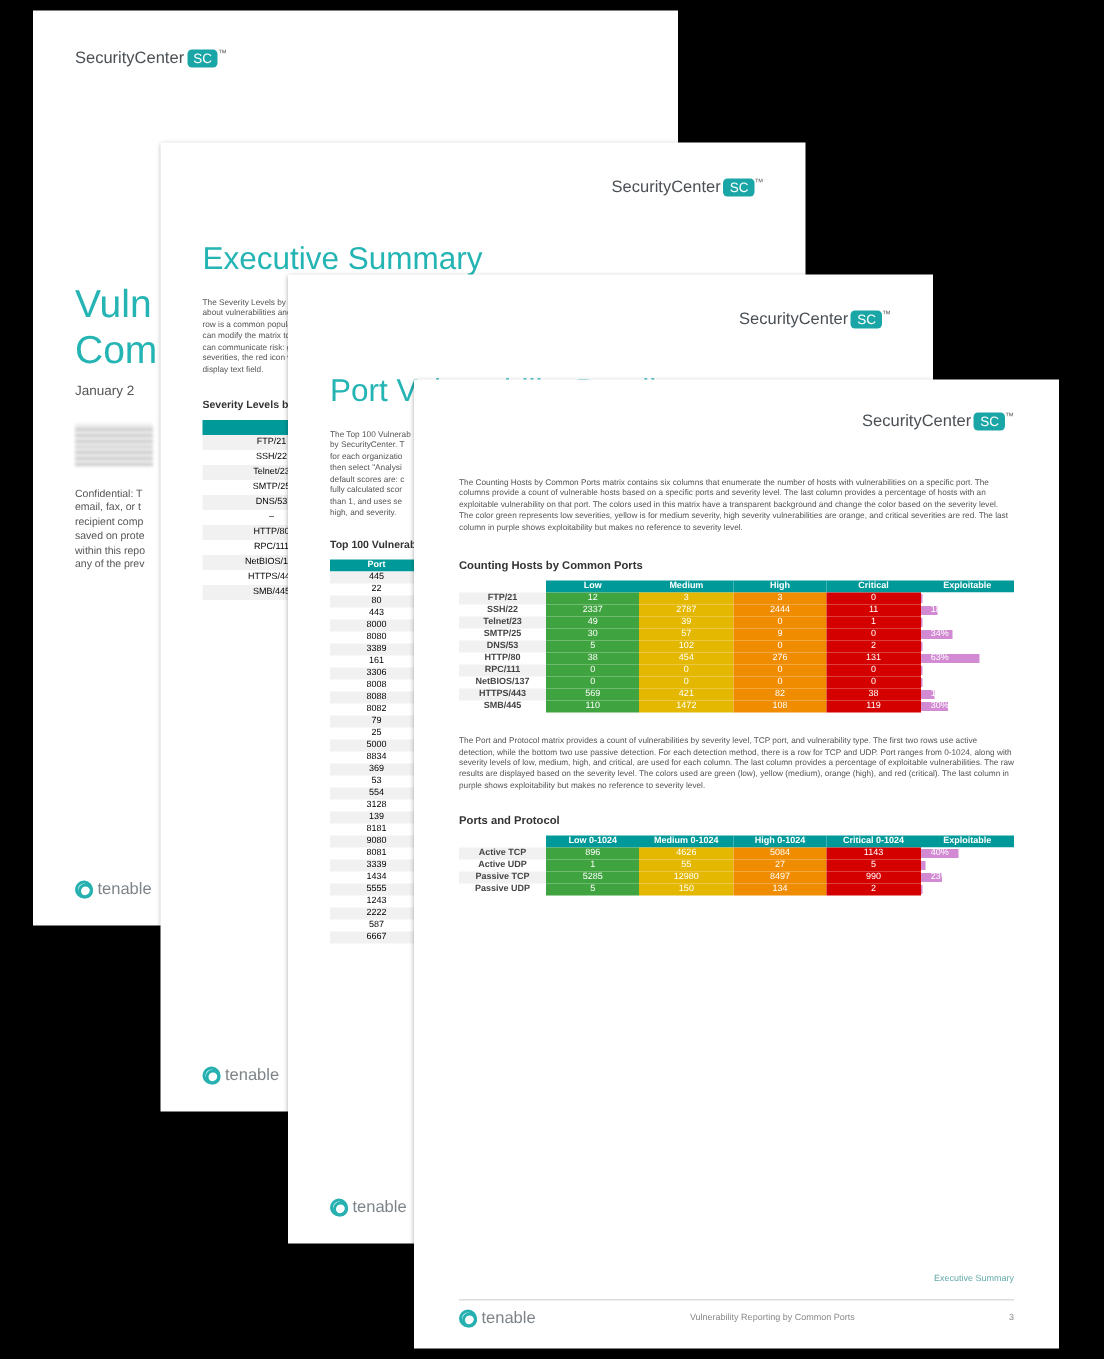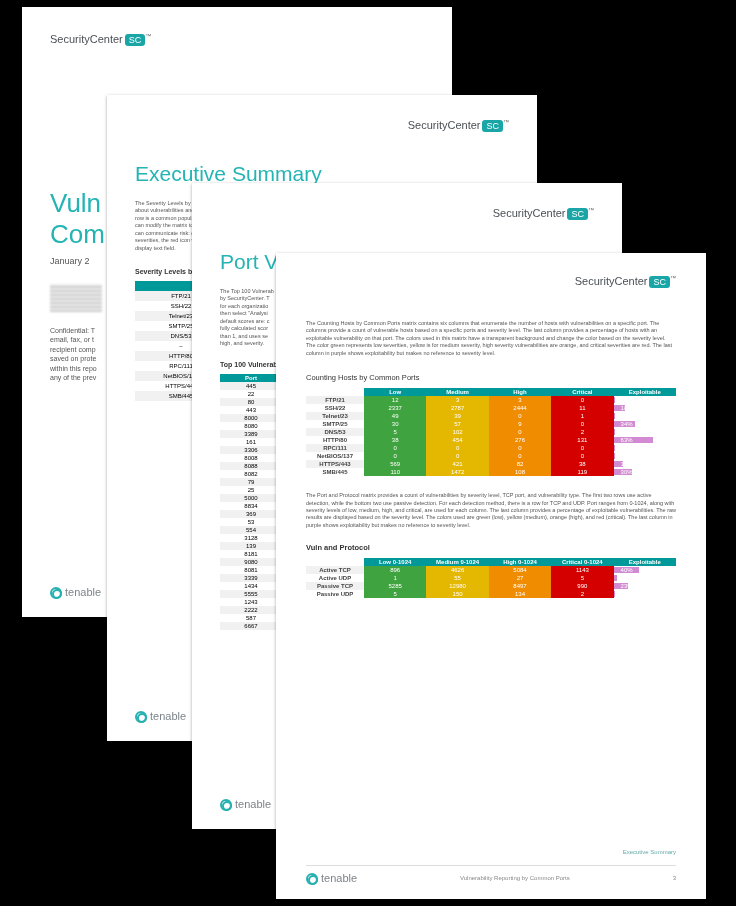--- a/index.html
+++ b/index.html
@@ -129,21 +129,21 @@
   <div class="logo-tenable" style="position:absolute; bottom:18px; left:28px;"><span class="swirl"></span><span>tenable</span></div>
 </div>
 
 <div class="page" style="left:276px; top:253px; width:430px; height:646px; padding:22px 30px 16px 30px;">
   <div class="logo-sc" style="text-align:right;">
     <span>SecurityCenter</span><span class="sc-badge">SC</span><span class="tm">™</span>
   </div>
 
   <div class="tiny" style="margin-top:32px;">The Counting Hosts by Common Ports matrix contains six columns that enumerate the number of hosts with vulnerabilities on a specific port. The columns provide a count of vulnerable hosts based on a specific ports and severity level. The last column provides a percentage of hosts with an exploitable vulnerability on that port. The colors used in this matrix have a transparent background and change the color based on the severity level. The color green represents low severities, yellow is for medium severity, high severity vulnerabilities are orange, and critical severities are red. The last column in purple shows exploitability but makes no reference to severity level.</div>
 
-  <div style="font-size:7.5px; font-weight:normal; margin-top:16px; color:#333;">Counting Hosts by Common Ports</div>
+  <div style="font-size:7.5px; font-weight:bold; margin-top:16px; color:#333;">Counting Hosts by Common Ports</div>
   <div style="margin-top:6px;">
     <div id="c1head" style="display:flex;">
         <div class="cell" style="width: 58px; text-align: center; font-size: 6px;"></div>
         <div class="thead-row cell" style="width: 62.4px; text-align: center; font-size: 6px;">Low</div>
         <div class="thead-row cell" style="width: 62.4px; text-align: center; font-size: 6px;">Medium</div>
         <div class="thead-row cell" style="width: 62.4px; text-align: center; font-size: 6px;">High</div>
         <div class="thead-row cell" style="width: 62.4px; text-align: center; font-size: 6px;">Critical</div>
         <div class="thead-row cell" style="width: 62.4px; text-align: center; font-size: 6px;">Exploitable</div>
       </div>
     <div id="c1body">
@@ -255,21 +255,21 @@
           <div class="cell expbar-wrap" style="width: 62.4px;">
             <div class="expbar" style="width: 30%;"></div>
             <div class="explbl">30%</div>
           </div>
         </div>
       </div>
   </div>
 
   <div class="tiny" style="margin-top:16px;">The Port and Protocol matrix provides a count of vulnerabilities by severity level, TCP port, and vulnerability type. The first two rows use active detection, while the bottom two use passive detection. For each detection method, there is a row for TCP and UDP. Port ranges from 0-1024, along with severity levels of low, medium, high, and critical, are used for each column. The last column provides a percentage of exploitable vulnerabilities. The raw results are displayed based on the severity level. The colors used are green (low), yellow (medium), orange (high), and red (critical). The last column in purple shows exploitability but makes no reference to severity level.</div>
 
-  <div style="font-size:7.5px; font-weight:bold; margin-top:14px; color:#333;">Vuln and Protocol</div>
+  <div style="font-size:7.5px; font-weight:bold; margin-top:14px; color:#333;">Ports and Protocol</div>
   <div style="margin-top:6px;">
     <div id="c2head" style="display:flex;">
         <div class="cell" style="width: 58px; text-align: center; font-size: 6px;"></div>
         <div class="thead-row cell" style="width: 62.4px; text-align: center; font-size: 6px;">Low 0-1024</div>
         <div class="thead-row cell" style="width: 62.4px; text-align: center; font-size: 6px;">Medium 0-1024</div>
         <div class="thead-row cell" style="width: 62.4px; text-align: center; font-size: 6px;">High 0-1024</div>
         <div class="thead-row cell" style="width: 62.4px; text-align: center; font-size: 6px;">Critical 0-1024</div>
         <div class="thead-row cell" style="width: 62.4px; text-align: center; font-size: 6px;">Exploitable</div>
       </div>
     <div id="c2body">

